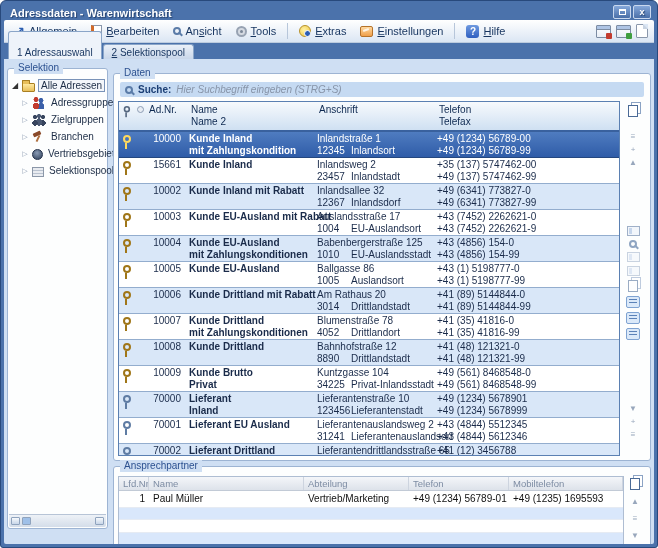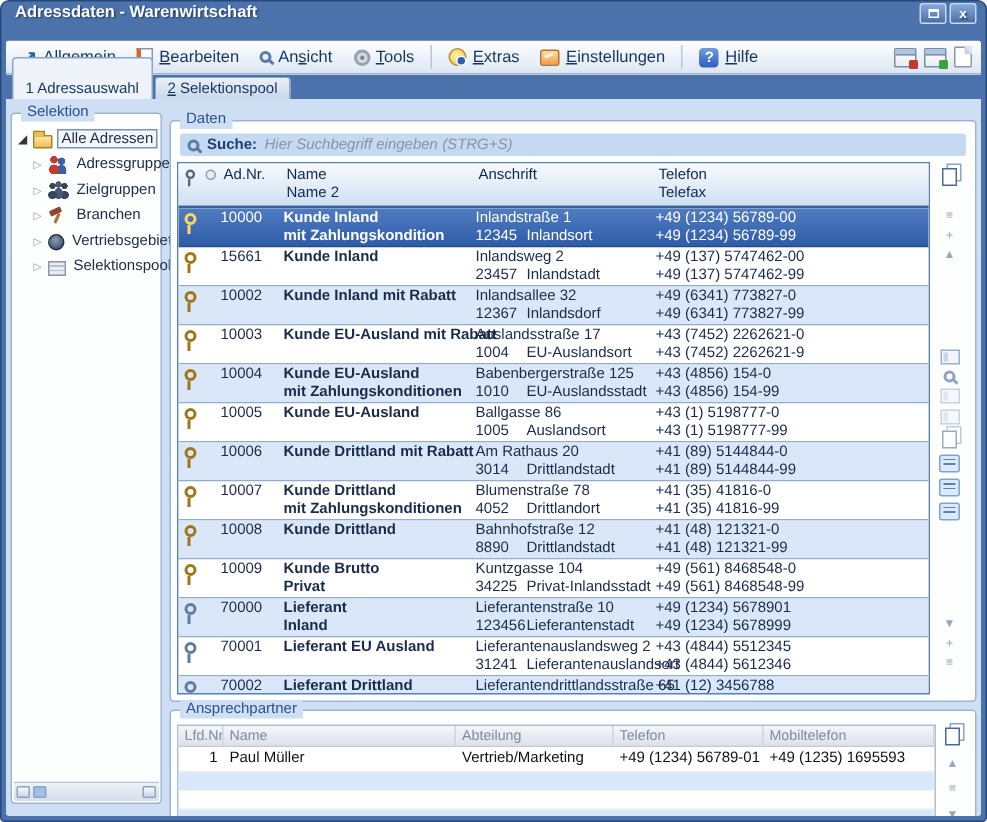--- a/index.html
+++ b/index.html
@@ -2,21 +2,21 @@
 <html><head>
 <meta charset="utf-8">
 <style>
   *{box-sizing:border-box;margin:0;padding:0}
   html,body{width:658px;height:548px;overflow:hidden}
   body{font-family:"Liberation Sans","DejaVu Sans",sans-serif;font-size:11px;background:#fff;color:#1a2b4a}
   u{text-decoration:underline}
 
   
   .window{width:658px;height:548px;background:#4b72ab;border:1px solid #28497c;border-radius:6px 6px 3px 3px;padding:0 3px 3px;display:flex;flex-direction:column}
-  .titlebar{height:26px;display:flex;align-items:flex-start;padding:1px 3px 1px 6px;color:#fff;font-weight:bold;font-size:11px;text-shadow:1px 1px 1px #25416e}
+  .titlebar{height:19px;display:flex;align-items:flex-end;padding:1px 3px 1px 6px;color:#fff;font-weight:bold;font-size:11px;text-shadow:1px 1px 1px #25416e}
   .titlebar .title{flex:1;white-space:nowrap}
   .wbtn{width:18px;height:14px;margin-left:2px;border:1px solid #c9d8ef;border-radius:2px;background:linear-gradient(#86a8da,#4a6fa8);display:flex;align-items:center;justify-content:center;color:#fff;font-size:9px;font-weight:bold;cursor:default}
   .restore-shape{width:7px;height:6px;border:1px solid #fff;border-top-width:2px;display:inline-block}
   .menubar{height:23px;background:linear-gradient(#ffffff,#dbe6f4);border-radius:2px 2px 0 0;border-bottom:1px solid #bccbde;display:flex;align-items:center;padding:0 4px;gap:2px}
   .menu-item{display:flex;align-items:center;gap:4px;padding:2px 6px;color:#16345f;white-space:nowrap}
   .msep{width:1px;height:16px;background:#b7c6da;margin:0 3px}
   .menu-spacer{flex:1}
   .menu-right{display:flex;align-items:center;gap:5px;padding-right:2px}
 
   
@@ -94,21 +94,21 @@
   .thead{height:30px;background:linear-gradient(#f7fafd,#cfe0f2);border-bottom:2px solid #39619e;color:#0d2850;font-weight:normal;font-size:10px}
   .thead .hc{padding:2px 2px 0 2px;line-height:12px}
   .hicon{display:flex;align-items:flex-start;justify-content:center;padding-top:4px}
   .circico{width:7px;height:7px;border:1px solid #8c9cb4;border-radius:50%;background:#e8edf4;display:inline-block}
   .tbody{flex:1;overflow:hidden}
   .trow{height:26px;border-bottom:1px solid #93adce;font-size:10px;line-height:12px;background:#fff}
   .trow.alt{background:#d9e7f8}
   .trow.selected{background:linear-gradient(#4f7cc0,#2f5ca8);color:#fff;border-bottom:1px solid #24477f}
   .trow.clipped{height:13px;overflow:hidden;border-bottom:none}
   .trow .c{padding-top:1px;white-space:nowrap;overflow:visible}
-  .trow .c-nr{padding-right:8px}
+  .trow .c-nr{text-align:right;padding-right:8px}
   .trow .c-name .l1,.trow .c-name .l2{font-weight:bold}
   .trow .c-addr .l2{display:flex}
   .trow .c-addr .plz{width:34px;flex:none}
   .trow .c-lockcell{display:flex;justify-content:center;padding-top:3px}
   .keyico{display:inline-block;position:relative;width:9px;height:14px;--kc:#a07618}
   .keyico.blue{--kc:#5f7ca3}
   .keyico.hdr{--kc:#55677f;transform:scale(.8);transform-origin:top center}
   .keyico::before{content:'';position:absolute;left:1px;top:0;width:4px;height:4px;border:2px solid var(--kc);border-radius:50%}
   .keyico::after{content:'';position:absolute;left:3px;top:8px;width:2px;height:6px;background:var(--kc);box-shadow:2px 2px 0 -1px var(--kc),2px 4px 0 -1px var(--kc)}
   .trow.selected .keyico{--kc:#ffd95e}
@@ -308,21 +308,21 @@
       <div class="l2"></div>
     </div>
     <div class="c c-addr">
       <div class="l1">Inlandsweg 2</div>
       <div class="l2">
                       <span class="plz">23457</span>
                       <span>Inlandstadt</span>
                     </div>
     </div>
     <div class="c c-tel">
-      <div class="l1">+49 (137) 5747462-00</div>
+      <div class="l1">+35 (137) 5747462-00</div>
       <div class="l2">+49 (137) 5747462-99</div>
     </div>
   </div>
                 <div class="grid trow alt">
     <div class="c c-lockcell">
                     <span class="keyico"></span>
                   </div>
     <div class="c"></div>
     <div class="c c-nr">10002</div>
     <div class="c c-name">

